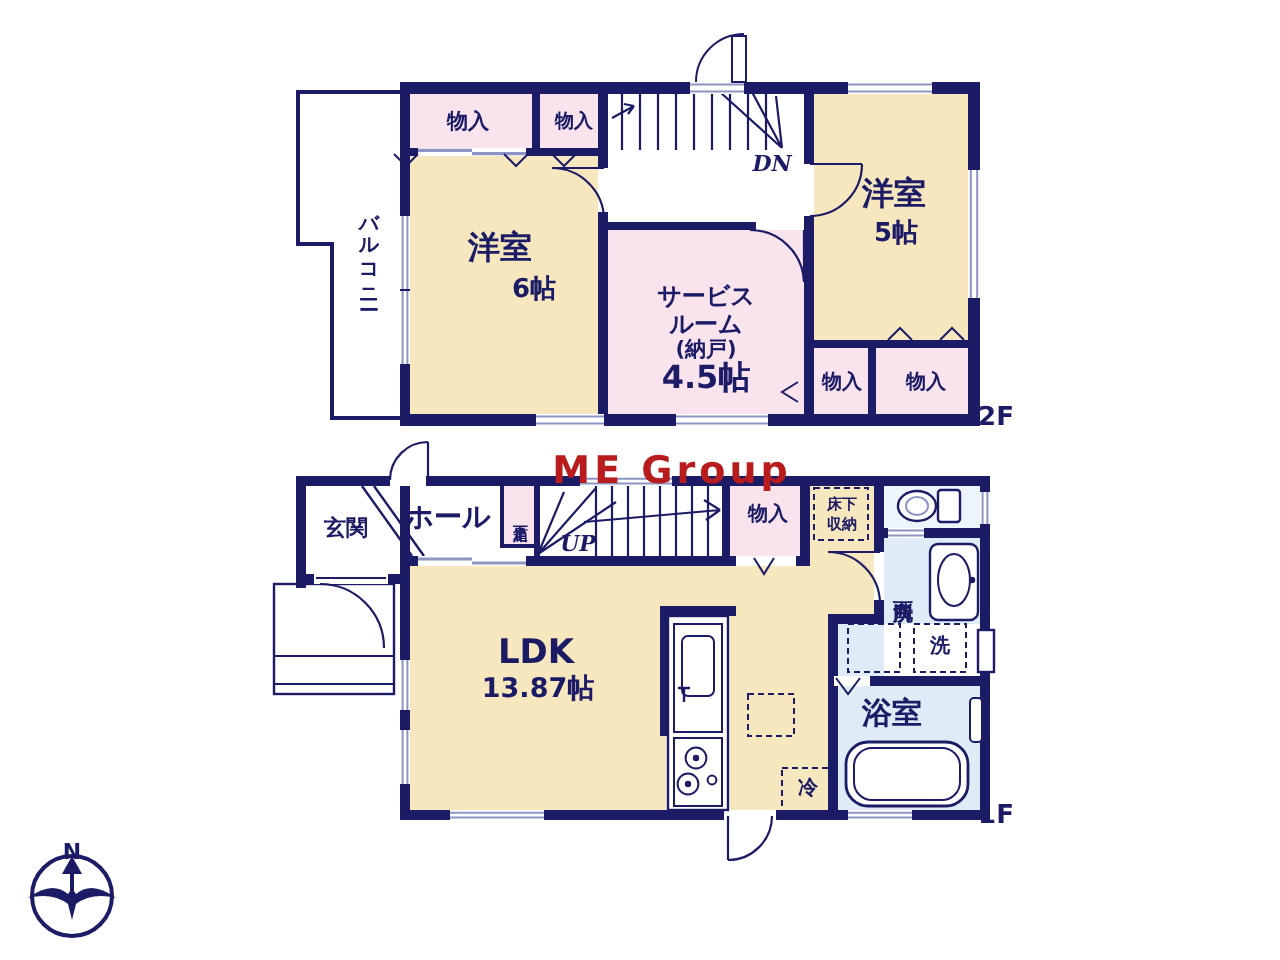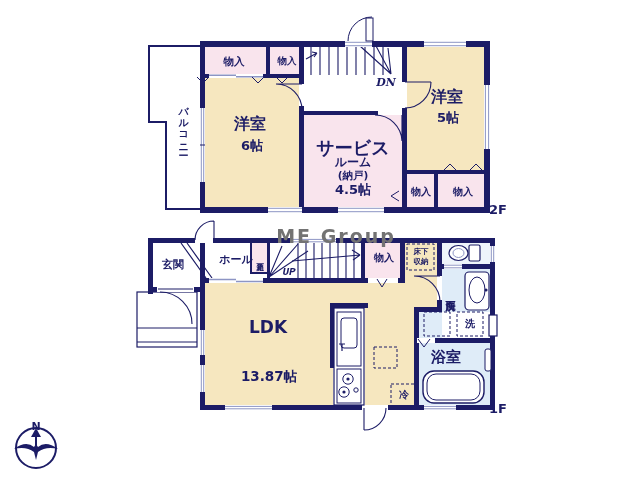--- a/index.html
+++ b/index.html
@@ -2,21 +2,21 @@
 <html><head>
 <meta charset="utf-8">
 <style>
   html,body{margin:0;padding:0;}
   body{width:640px;height:480px;background:#fff;font-family:"DejaVu Sans","Liberation Sans",sans-serif;}
   #plan{position:relative;width:640px;height:480px;background:#fff;overflow:hidden;}
   #plan svg{position:absolute;left:0;top:0;}
   .lbl{position:absolute;transform:translate(-50%,-50%);color:#1c1c66;font-weight:bold;white-space:nowrap;line-height:1;z-index:5;}
   .v{writing-mode:vertical-rl;text-orientation:upright;letter-spacing:1px;}
   .stair{font-family:"DejaVu Serif","Liberation Serif",serif;font-style:italic;}
-  .wm{color:#737373;letter-spacing:2px;font-weight:bold;z-index:6;}
+  .wm{color:#b91c1c;letter-spacing:2px;font-weight:bold;z-index:6;}
 </style>
 </head>
 <body>
 
 <div id="plan">
 
 <svg width="640" height="480" viewBox="0 0 640 480">
 
   <g>
 
@@ -222,40 +222,40 @@
     <path d="M36,428 L31,437 L41,437 Z" fill="#1c1c66"></path>
     <path d="M14,449 Q26,440 34,447 L36,444 L38,447 Q46,440 58,449 Q46,446 38,452 L36,460 L34,452 Q26,446 14,449 Z" fill="#1c1c66"></path>
   </g>
 </svg>
 
 <span class="lbl v" style="left:183px;top:125px;font-size:10px;">バルコニー</span>
 <span class="lbl" style="left:234px;top:61px;font-size:10.5px;">物入</span>
 <span class="lbl" style="left:287px;top:61px;font-size:9.5px;">物入</span>
 <span class="lbl stair" style="left:386px;top:82px;font-size:11px;">DN</span>
 <span class="lbl" style="left:250px;top:124px;font-size:16px;">洋室</span>
-<span class="lbl" style="left:252px;top:145px;font-size:13px;">6帖</span>
-<span class="lbl" style="left:353px;top:148px;font-size:18px;text-align:center;">サービス</span>
+<span class="lbl" style="left:267px;top:145px;font-size:13px;">6帖</span>
+<span class="lbl" style="left:353px;top:148px;font-size:12px;text-align:center;">サービス</span>
 <span class="lbl" style="left:353px;top:162px;font-size:12px;">ルーム</span>
 <span class="lbl" style="left:353px;top:175px;font-size:10.5px;">(納戸)</span>
-<span class="lbl" style="left:353px;top:189px;font-size:13px;">4.5帖</span>
+<span class="lbl" style="left:353px;top:189px;font-size:16px;">4.5帖</span>
 <span class="lbl" style="left:447px;top:97px;font-size:16px;">洋室</span>
 <span class="lbl" style="left:448px;top:117px;font-size:13px;text-align:center;">5帖</span>
 <span class="lbl" style="left:421px;top:192px;font-size:10px;">物入</span>
 <span class="lbl" style="left:463px;top:192px;font-size:10px;">物入</span>
 <span class="lbl" style="left:498px;top:209px;font-size:13px;text-align:right;">2F</span>
 
 <span class="lbl" style="left:173px;top:264px;font-size:11px;">玄関</span>
-<span class="lbl" style="left:224px;top:259px;font-size:11px;margin-left:12px;">ホール</span>
+<span class="lbl" style="left:224px;top:259px;font-size:14px;">ホール</span>
 <span class="lbl v" style="left:260px;top:257px;font-size:7.5px;letter-spacing:0;">下足箱</span>
-<span class="lbl stair" style="left:289px;top:272px;font-size:11px;font-family:Liberation Mono, monospace;">UP</span>
+<span class="lbl stair" style="left:289px;top:272px;font-size:11px;">UP</span>
 <span class="lbl" style="left:384px;top:258px;font-size:10px;">物入</span>
 <span class="lbl" style="left:421px;top:252px;font-size:7.5px;">床下</span>
 <span class="lbl" style="left:421px;top:262px;font-size:7.5px;">収納</span>
 <span class="lbl" style="left:268px;top:327px;font-size:17px;">LDK</span>
-<span class="lbl" style="left:269px;top:345px;font-size:13.5px;margin-top:32px;">13.87帖</span>
+<span class="lbl" style="left:269px;top:345px;font-size:13.5px;">13.87帖</span>
 <span class="lbl v" style="left:450px;top:293px;font-size:10px;letter-spacing:0;">洗面所</span>
 <span class="lbl" style="left:470px;top:324px;font-size:10px;">洗</span>
 <span class="lbl" style="left:446px;top:357px;font-size:15px;">浴室</span>
 <span class="lbl" style="left:404px;top:395px;font-size:10px;">冷</span>
 <span class="lbl" style="left:498px;top:408px;font-size:13px;">1F</span>
 
 <span class="lbl wm" style="left:336px;top:236px;font-size:19px;">ME Group</span>
 <span class="lbl" style="left:36px;top:426px;font-size:11px;">N</span>
 
 </div>

